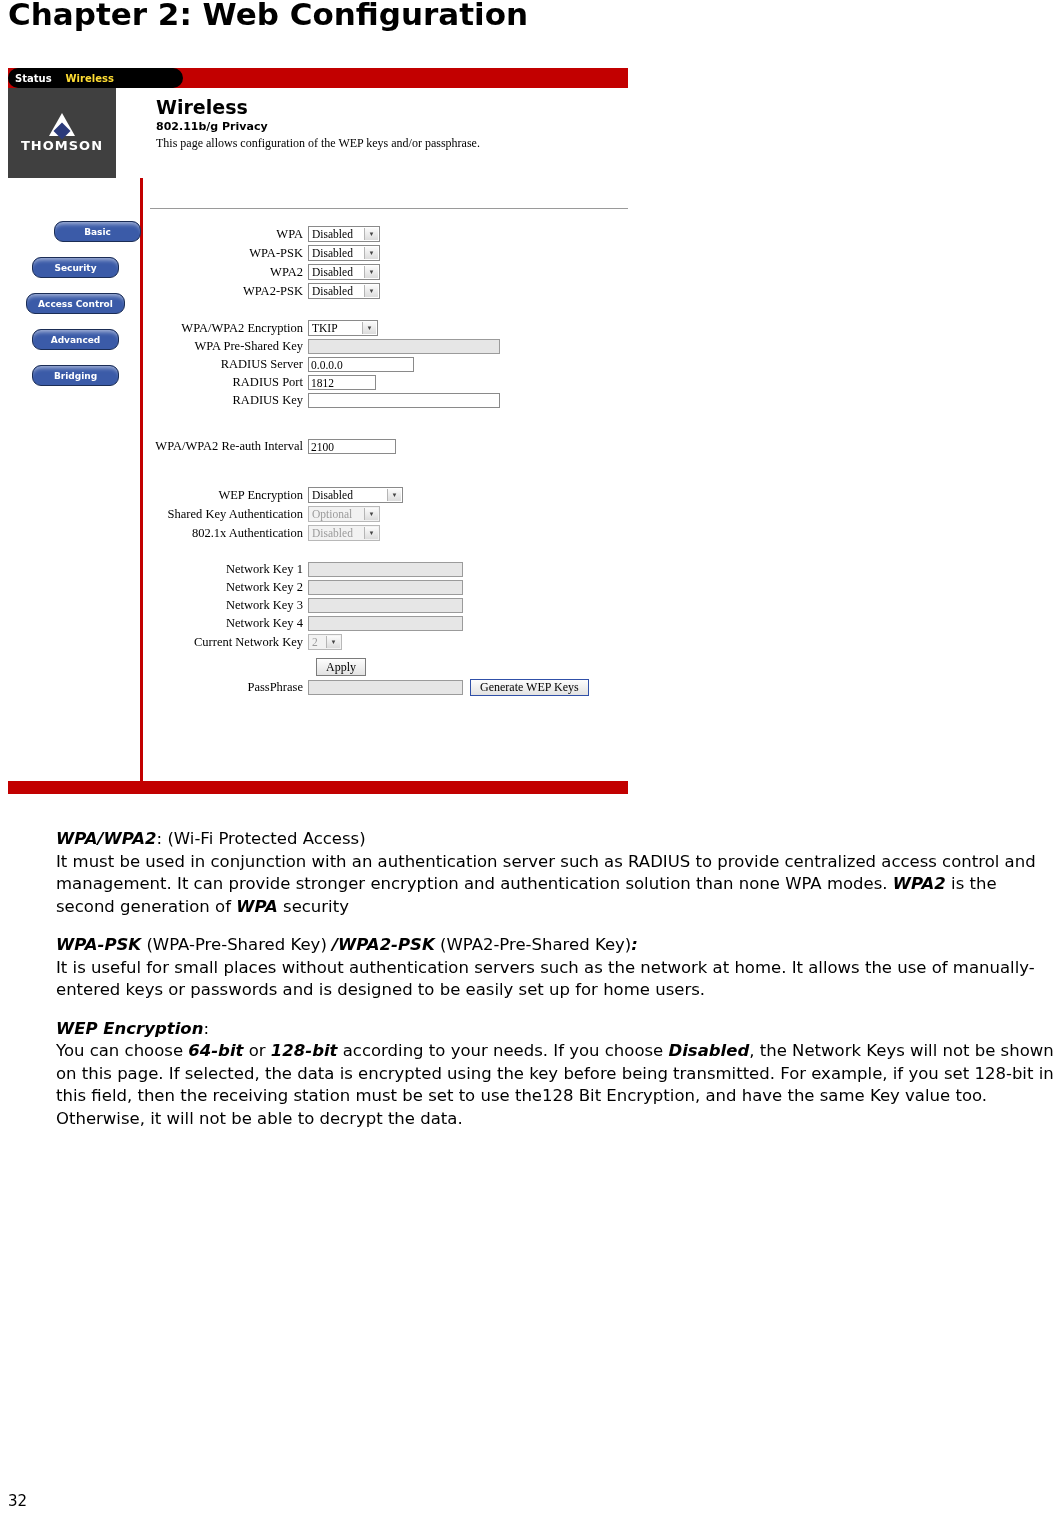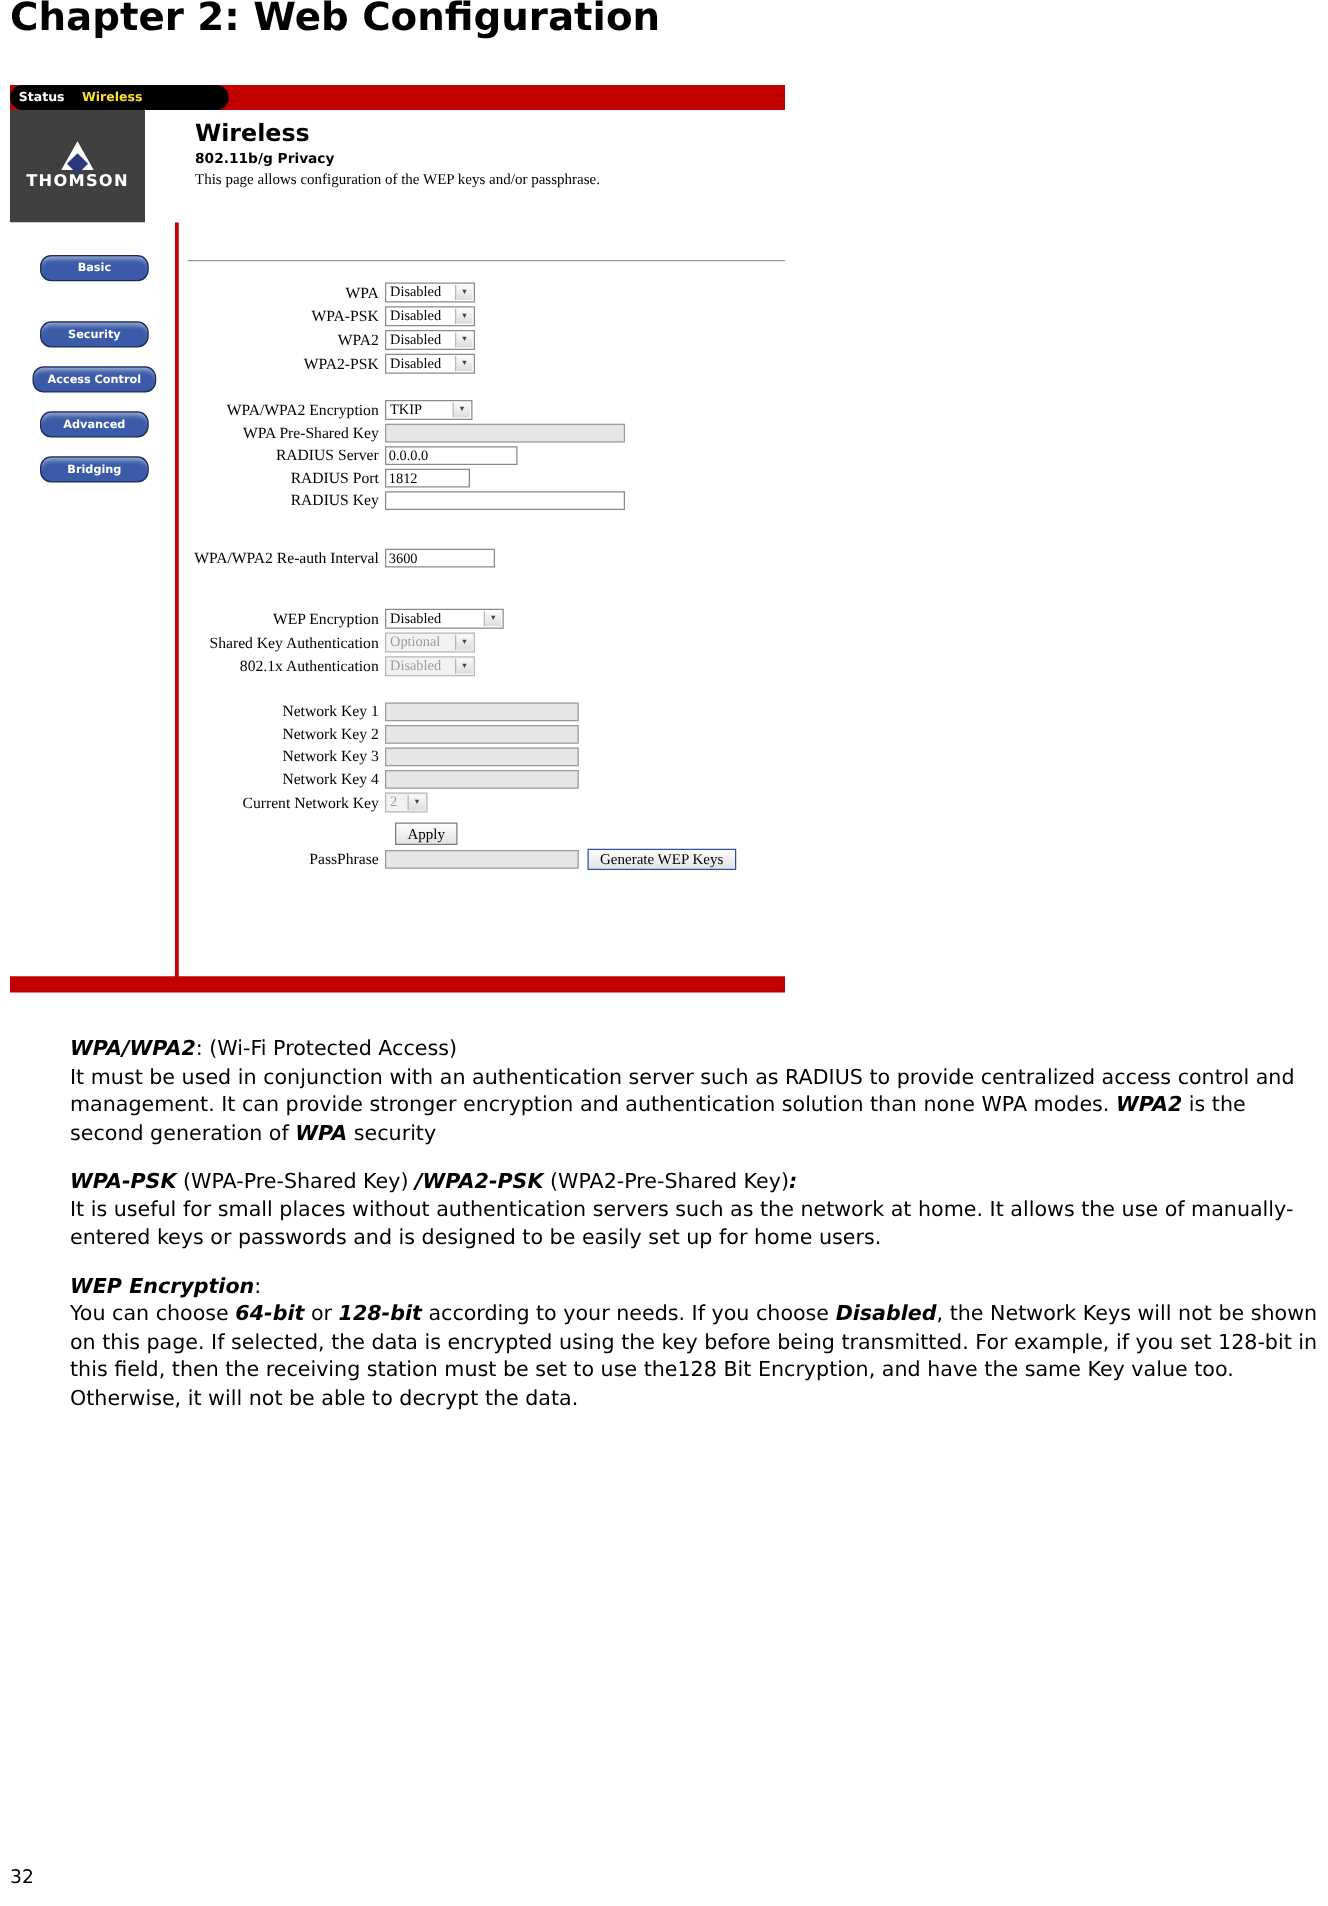--- a/index.html
+++ b/index.html
@@ -125,21 +125,21 @@
     border-radius: 9px;
     color: #ffffff;
     font-family: "DejaVu Sans", sans-serif;
     font-size: 9px;
     font-weight: bold;
     display: flex;
     align-items: center;
     justify-content: center;
     box-shadow: inset 0 5px 4px -3px rgba(255,255,255,0.55);
   }
-  .navbtn.b0 { top: 136px; }
+  .navbtn.b0 { top: 153px; margin-left: 22px; }
   .navbtn.b1 { top: 189px; }
   .navbtn.b2 { top: 225px; left: 18px; width: 97px; }
   .navbtn.b3 { top: 261px; }
   .navbtn.b4 { top: 297px; }
 
   .rs-head {
     position: absolute;
     left: 148px;
     top: 28px;
     width: 470px;
@@ -383,21 +383,21 @@
     <div class="frow">
       <div class="flabel">RADIUS Key</div>
       <div class="txtbox" style="width:192px;"></div>
     </div>
 
     <div style="height:28px;"></div>
 
 
     <div class="frow">
       <div class="flabel">WPA/WPA2 Re-auth Interval</div>
-      <div class="txtbox" style="width:88px;">3600</div>
+      <div class="txtbox" style="width:88px;">2100</div>
     </div>
 
     <div style="height:30px;"></div>
 
     <div class="frow">
       <div class="flabel">WEP Encryption</div>
       <div class="selbox" style="width:95px;">
         <span>Disabled</span>
         <span class="arrow">▼</span>
       </div>

